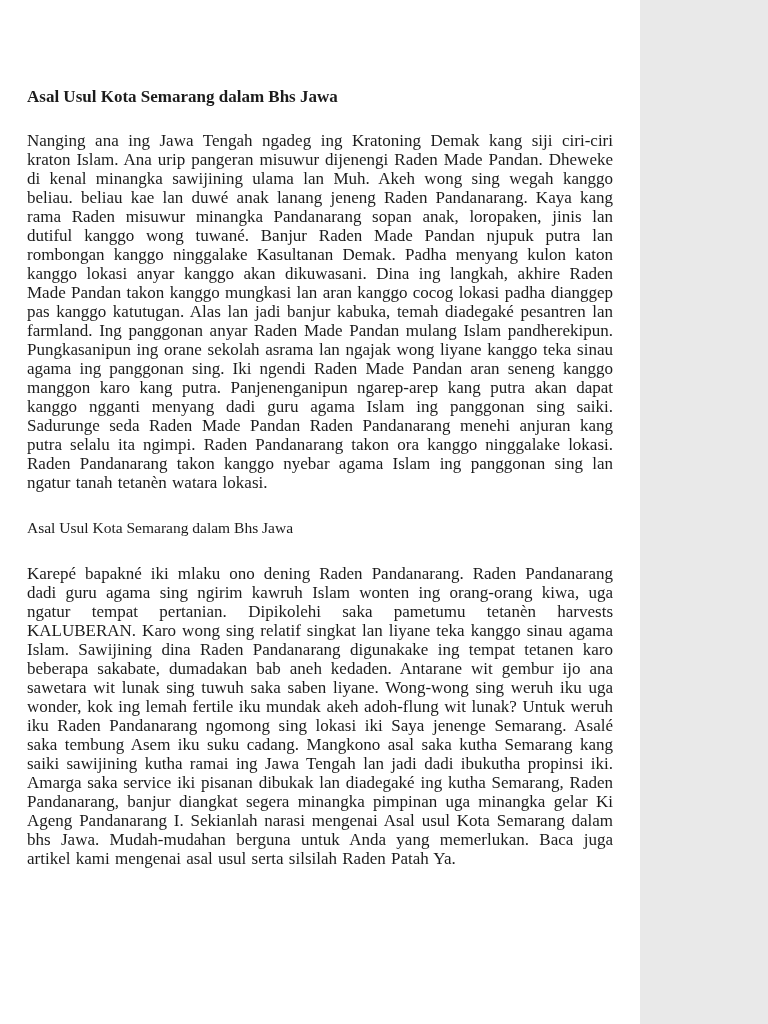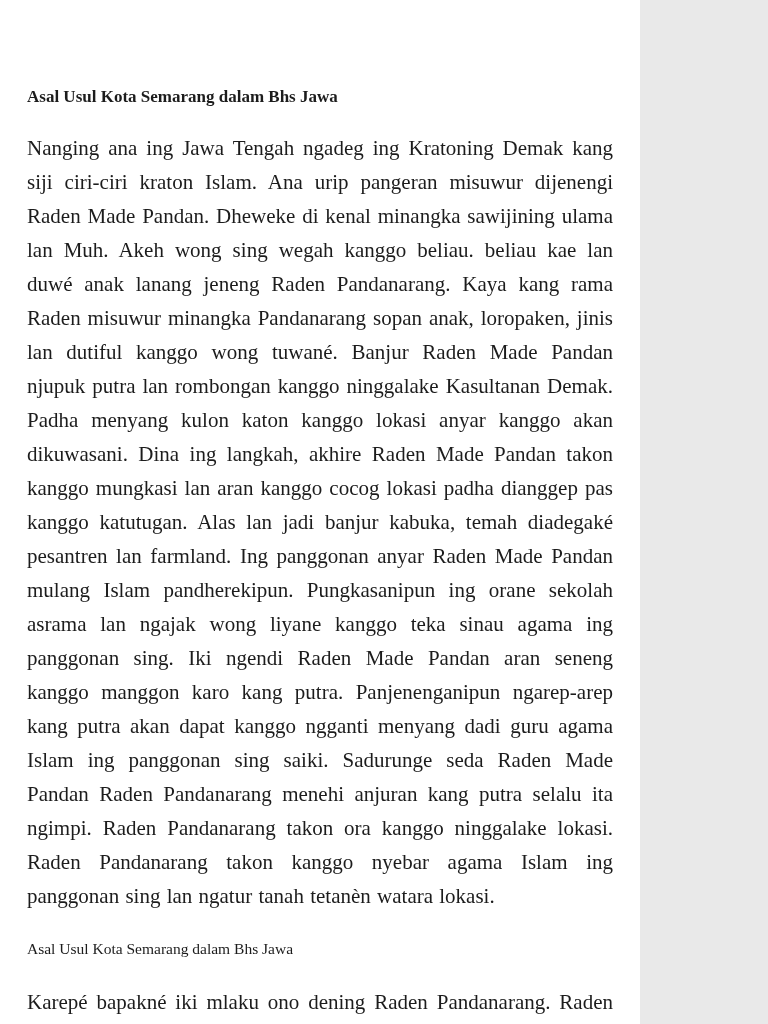--- a/index.html
+++ b/index.html
@@ -26,22 +26,22 @@
     padding: 86px 27px 40px 27px;
     color: #1c1c1c;
   }
   .doc-title {
     font-size: 17px;
     font-weight: bold;
     margin: 0 0 23px 0;
     line-height: 1.3;
   }
   .doc-paragraph {
-    font-size: 21px;
-    line-height: 34px;
+    font-size: 17px;
+    line-height: 19px;
     text-align: justify;
     margin: 0 0 24px 0;
     word-spacing: 1px;
   }
   .doc-subheading {
     font-size: 15.5px;
     line-height: 24.3px;
     font-weight: normal;
     margin: 0 0 24px 0;
   }

